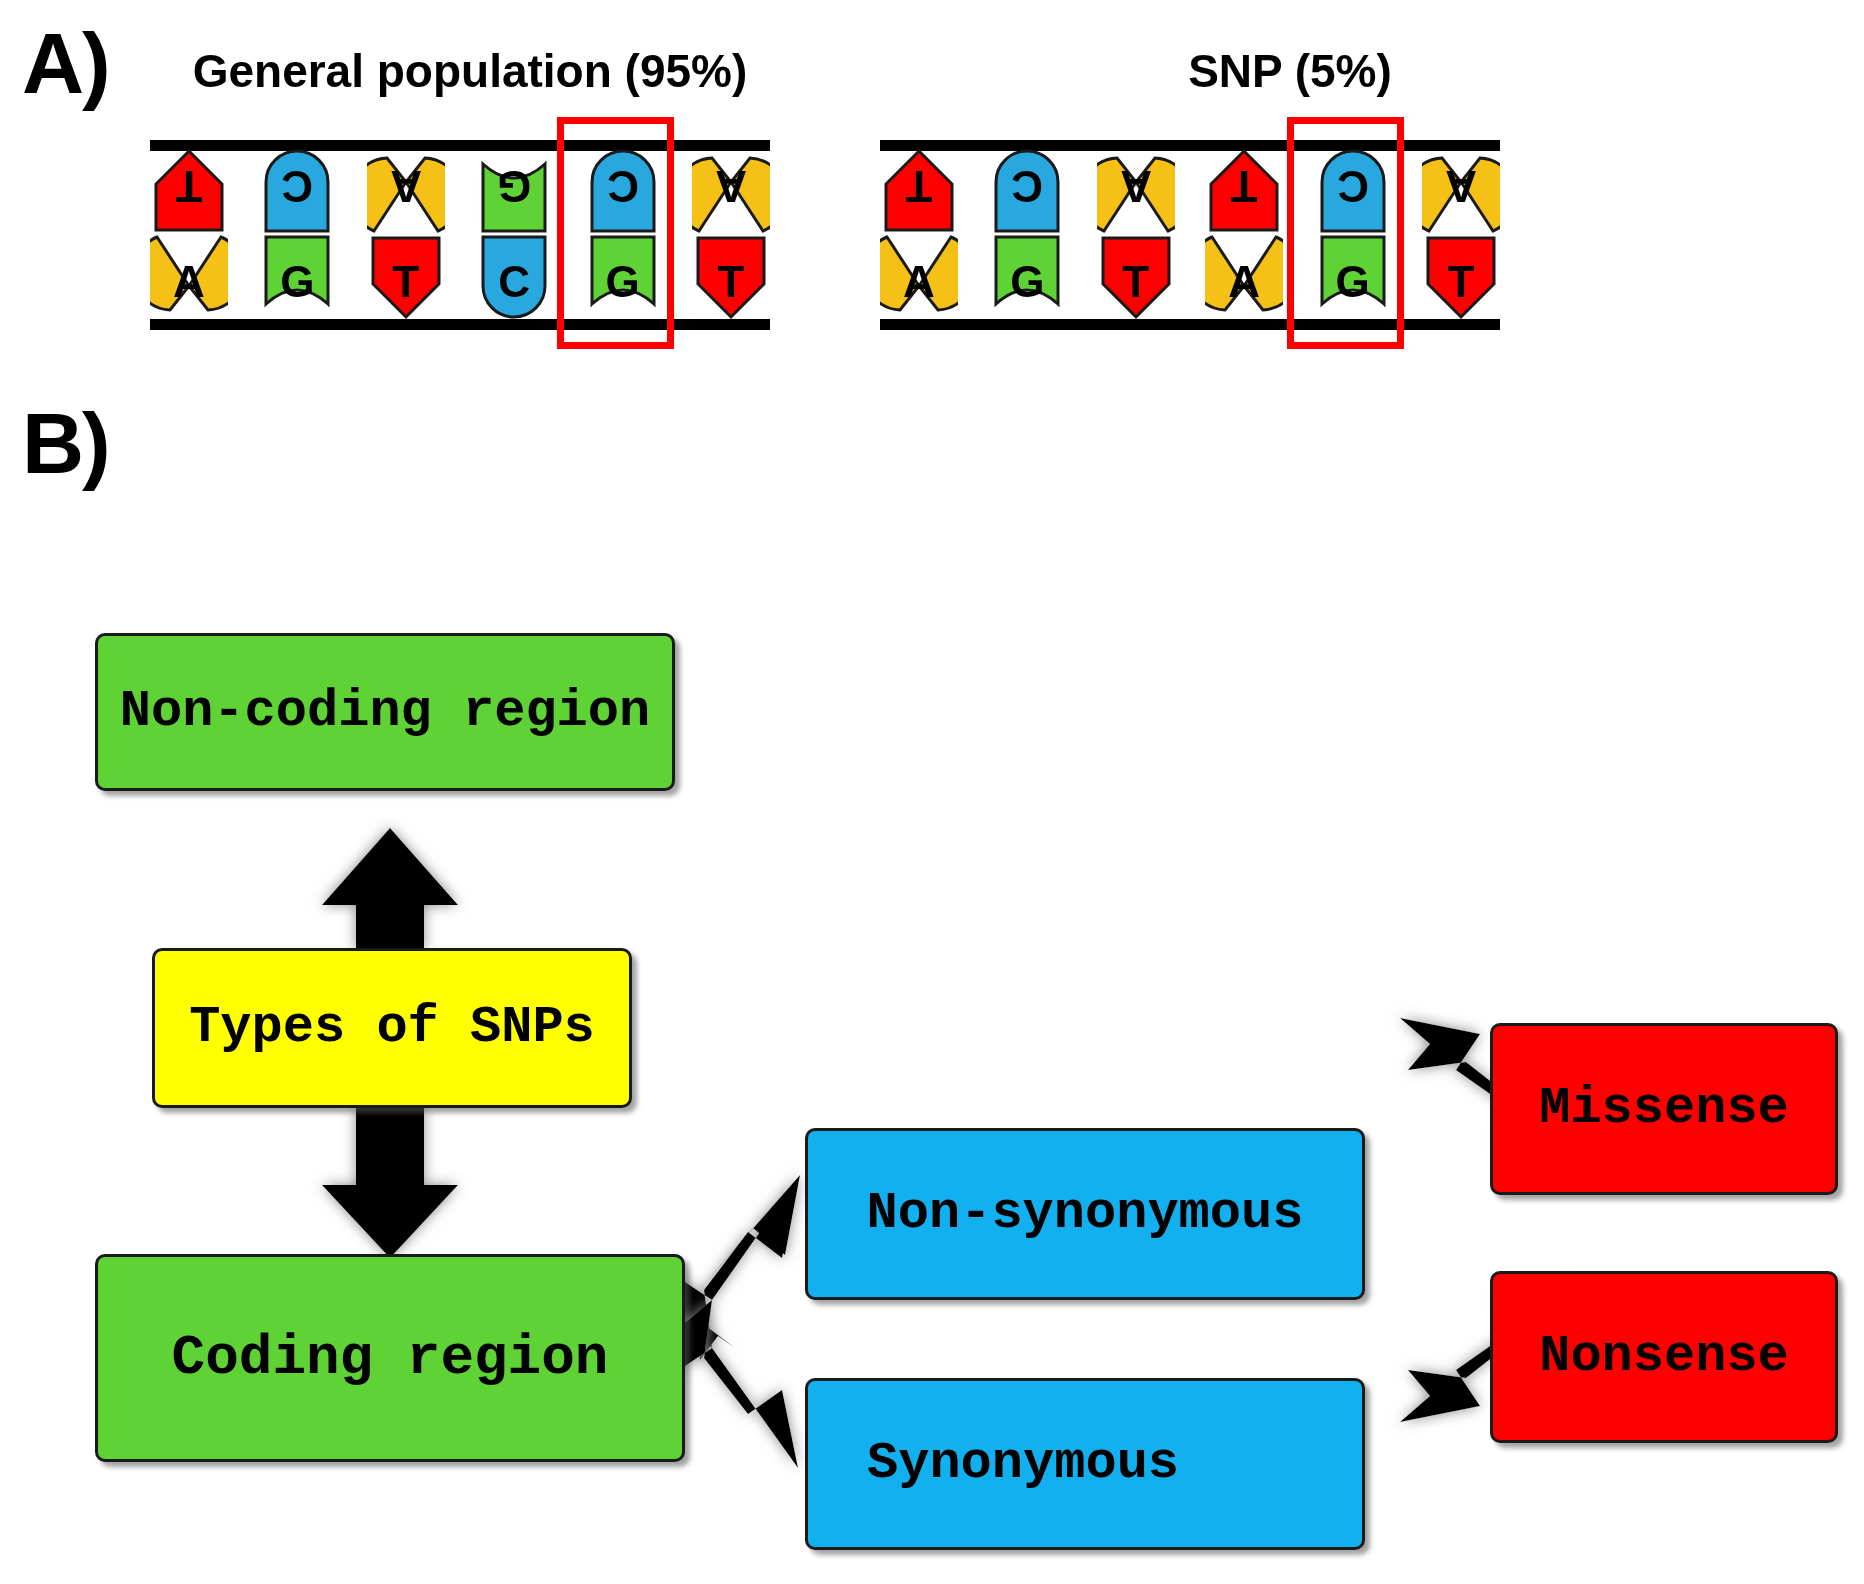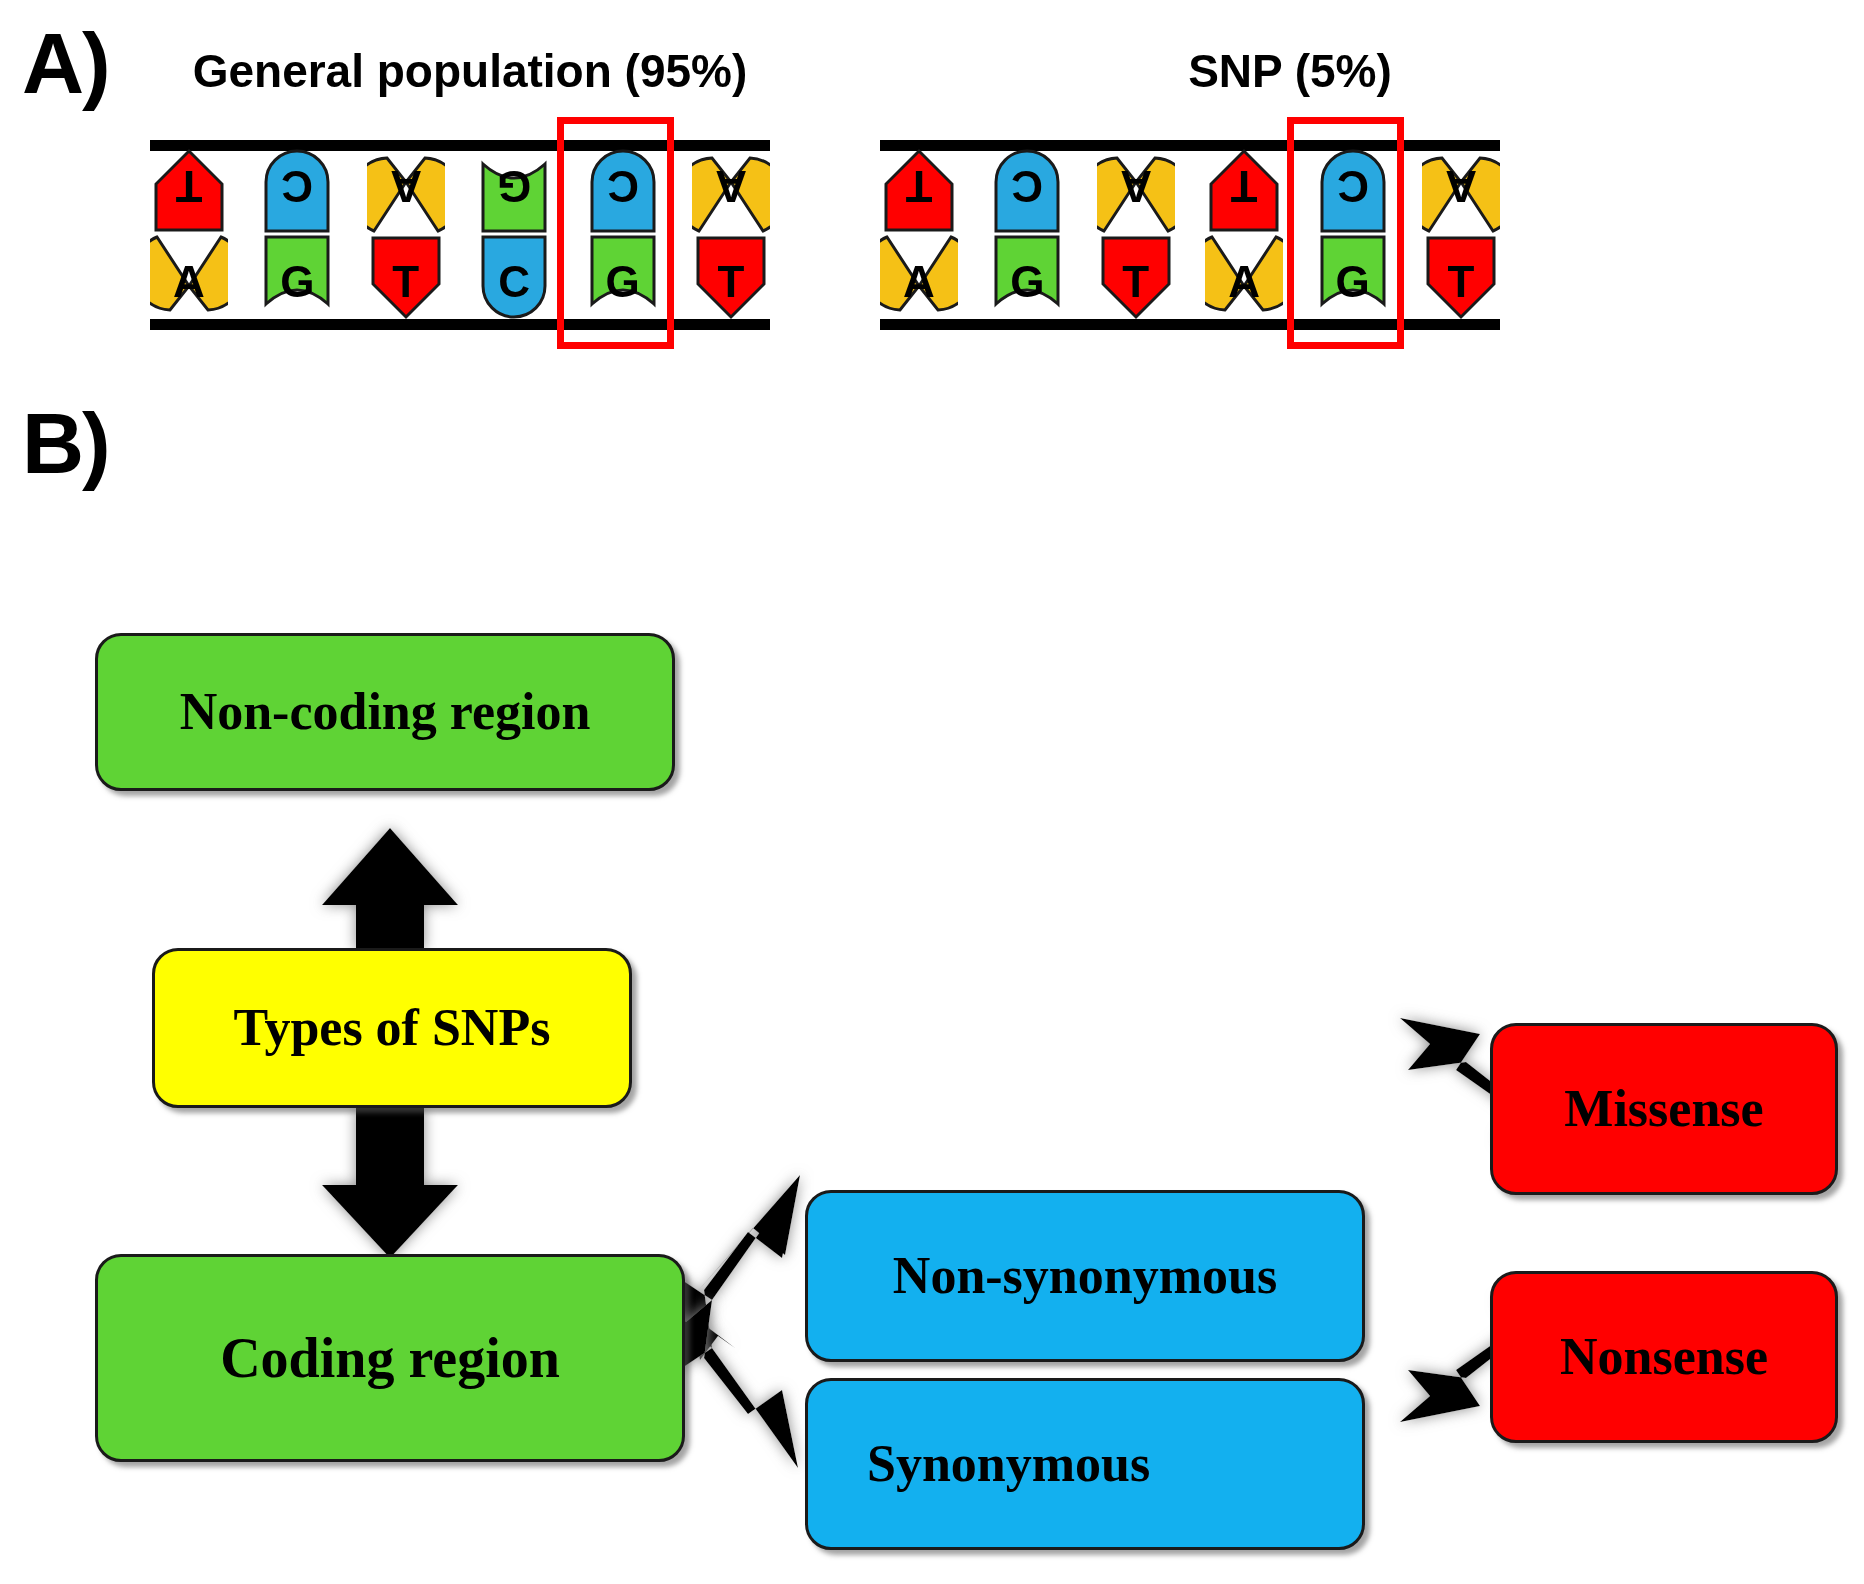--- a/index.html
+++ b/index.html
@@ -115,41 +115,41 @@
     box-sizing: border-box;
   }
   #highlight-general { left: 557px; top: 117px; width: 117px; height: 232px; }
   #highlight-snp     { left: 1287px; top: 117px; width: 117px; height: 232px; }
 
   
   .flow-box {
     position: absolute;
     box-sizing: border-box;
     border: 3px solid #1a1a1a;
-    border-radius: 26px;
+    border-radius: 10px;
     display: flex;
     align-items: center;
     justify-content: center;
     color: #000000;
-    font-family: Liberation Serif, serif;
+    font-family: Liberation Mono, monospace;
     font-weight: bold;
     line-height: 1.05;
     text-align: center;
     box-shadow: 5px 5px 5px rgba(90,90,90,0.55);
     z-index: 4;
   }
   .flow-box.green  { background: #5fd335; }
   .flow-box.yellow { background: #ffff00; }
   .flow-box.blue   { background: #13b0ef; }
   .flow-box.red    { background: #ff0000; margin-top: 18px; }
 
   #box-noncoding      { left: 95px;  top: 633px;  width: 580px; height: 158px; font-size: 52px; }
   #box-types          { left: 152px; top: 948px;  width: 480px; height: 160px; font-size: 52px; }
   #box-coding         { left: 95px;  top: 1254px; width: 590px; height: 208px; font-size: 56px; }
-  #box-nonsynonymous  { left: 805px; top: 1190px; width: 560px; height: 172px; font-size: 52px; }
+  #box-nonsynonymous  { left: 805px; top: 1128px; width: 560px; height: 172px; font-size: 52px; }
   #box-synonymous     { left: 805px; top: 1378px; width: 560px; height: 172px; font-size: 52px; justify-content: flex-start; padding-left: 59px; }
   #box-missense       { left: 1490px; top: 1005px; width: 348px; height: 172px; font-size: 52px; }
   #box-nonsense       { left: 1490px; top: 1253px; width: 348px; height: 172px; font-size: 52px; }
 
   
   .arrow-layer {
     position: absolute;
     left: 0; top: 0;
     width: 1864px;
     height: 1584px;

